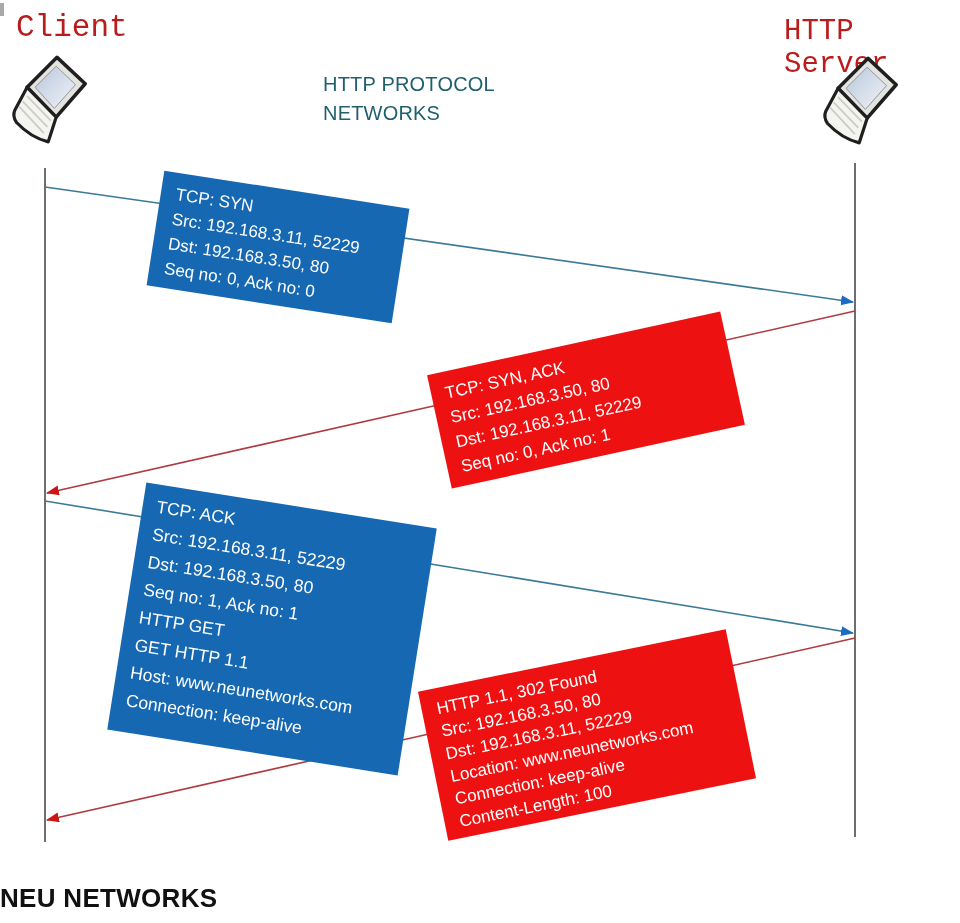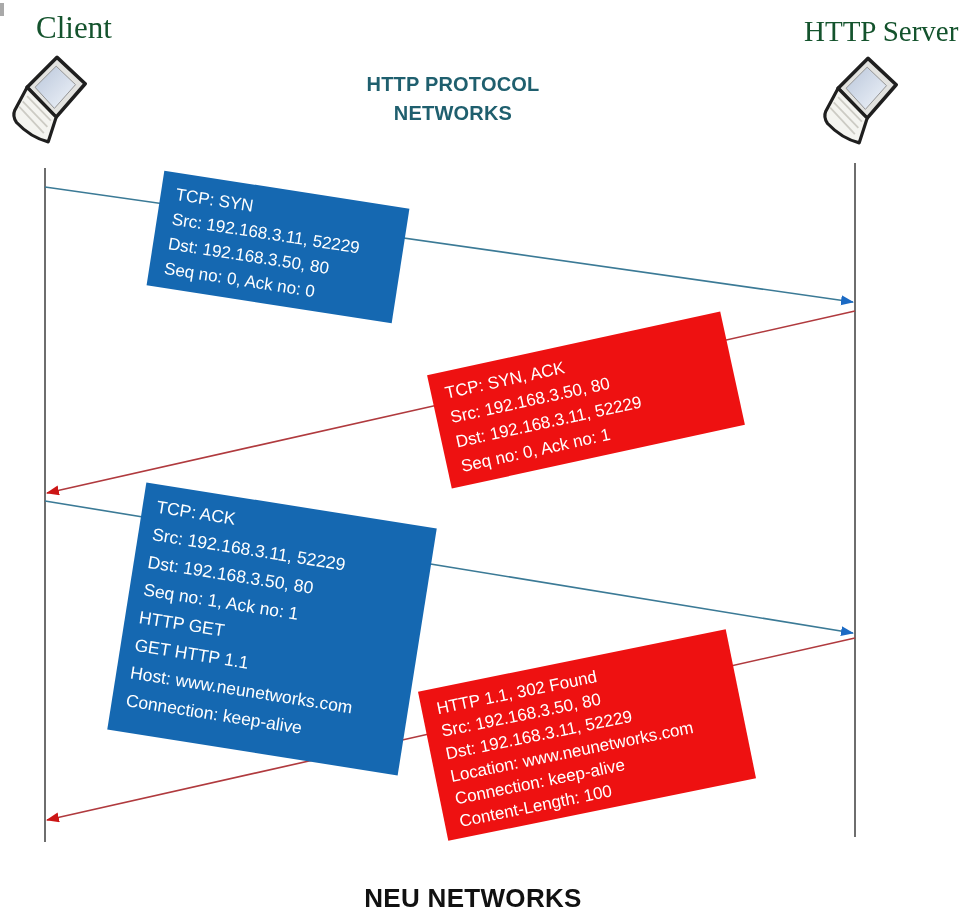--- a/index.html
+++ b/index.html
@@ -5,29 +5,28 @@
   html,body{margin:0;padding:0;background:#fff;}
   .canvas{
     position:relative;
     width:960px;height:923px;
     background:#fff;
     font-family:"Liberation Sans",sans-serif;
     overflow:hidden;
   }
   .overlay{position:absolute;left:0;top:0;z-index:1;}
   .actor-label{
-    position:absolute;z-index:3;color:#14532d;
-    font-family:Liberation Serif, serif;
-    margin-left:20px;
+    position:absolute;z-index:3;color:#b91c1c;
+    font-family:Liberation Mono, monospace;
   }
   .client-label{left:16px;top:10px;font-size:31px;}
   .server-label{left:784px;top:15px;font-size:29px;}
   .diagram-title{
     position:absolute;left:323px;top:70px;width:260px;z-index:3;
-    text-align:center;font-weight:bold;font-size:20px;line-height:29px;
+    text-align:left;font-weight:normal;font-size:20px;line-height:29px;
     color:#1f5f6e;letter-spacing:.2px;
   }
   .laptop{position:absolute;z-index:3;}
   .laptop-client{left:6px;top:55px;width:88px;height:98px;}
   .laptop-server{left:817px;top:56px;width:88px;height:98px;}
   .msg{
     position:absolute;z-index:2;box-sizing:border-box;
     color:#fff;white-space:pre-line;
     font-family:"Liberation Sans",sans-serif;
   }
@@ -48,21 +47,21 @@
     transform:rotate(9deg);font-size:17.5px;line-height:28px;
     padding:8px 6px 0 14px;
   }
   .msg-found{
     left:430px;top:659px;width:314px;height:152px;
     transform:rotate(-11.5deg);font-size:17px;line-height:23px;
     padding:9px 6px 0 15px;
   }
   .footer-brand{
     position:absolute;left:0;top:883px;width:946px;z-index:3;
-    text-align:center;font-weight:bold;font-size:26px;color:#111;
+    text-align:left;font-weight:bold;font-size:26px;color:#111;
     letter-spacing:.3px;
   }
   .edge-smudge{
     position:absolute;left:0;top:3px;width:4px;height:13px;
     background:#a9a9a9;z-index:1;
   }
 </style>
 </head>
 <body>
 

